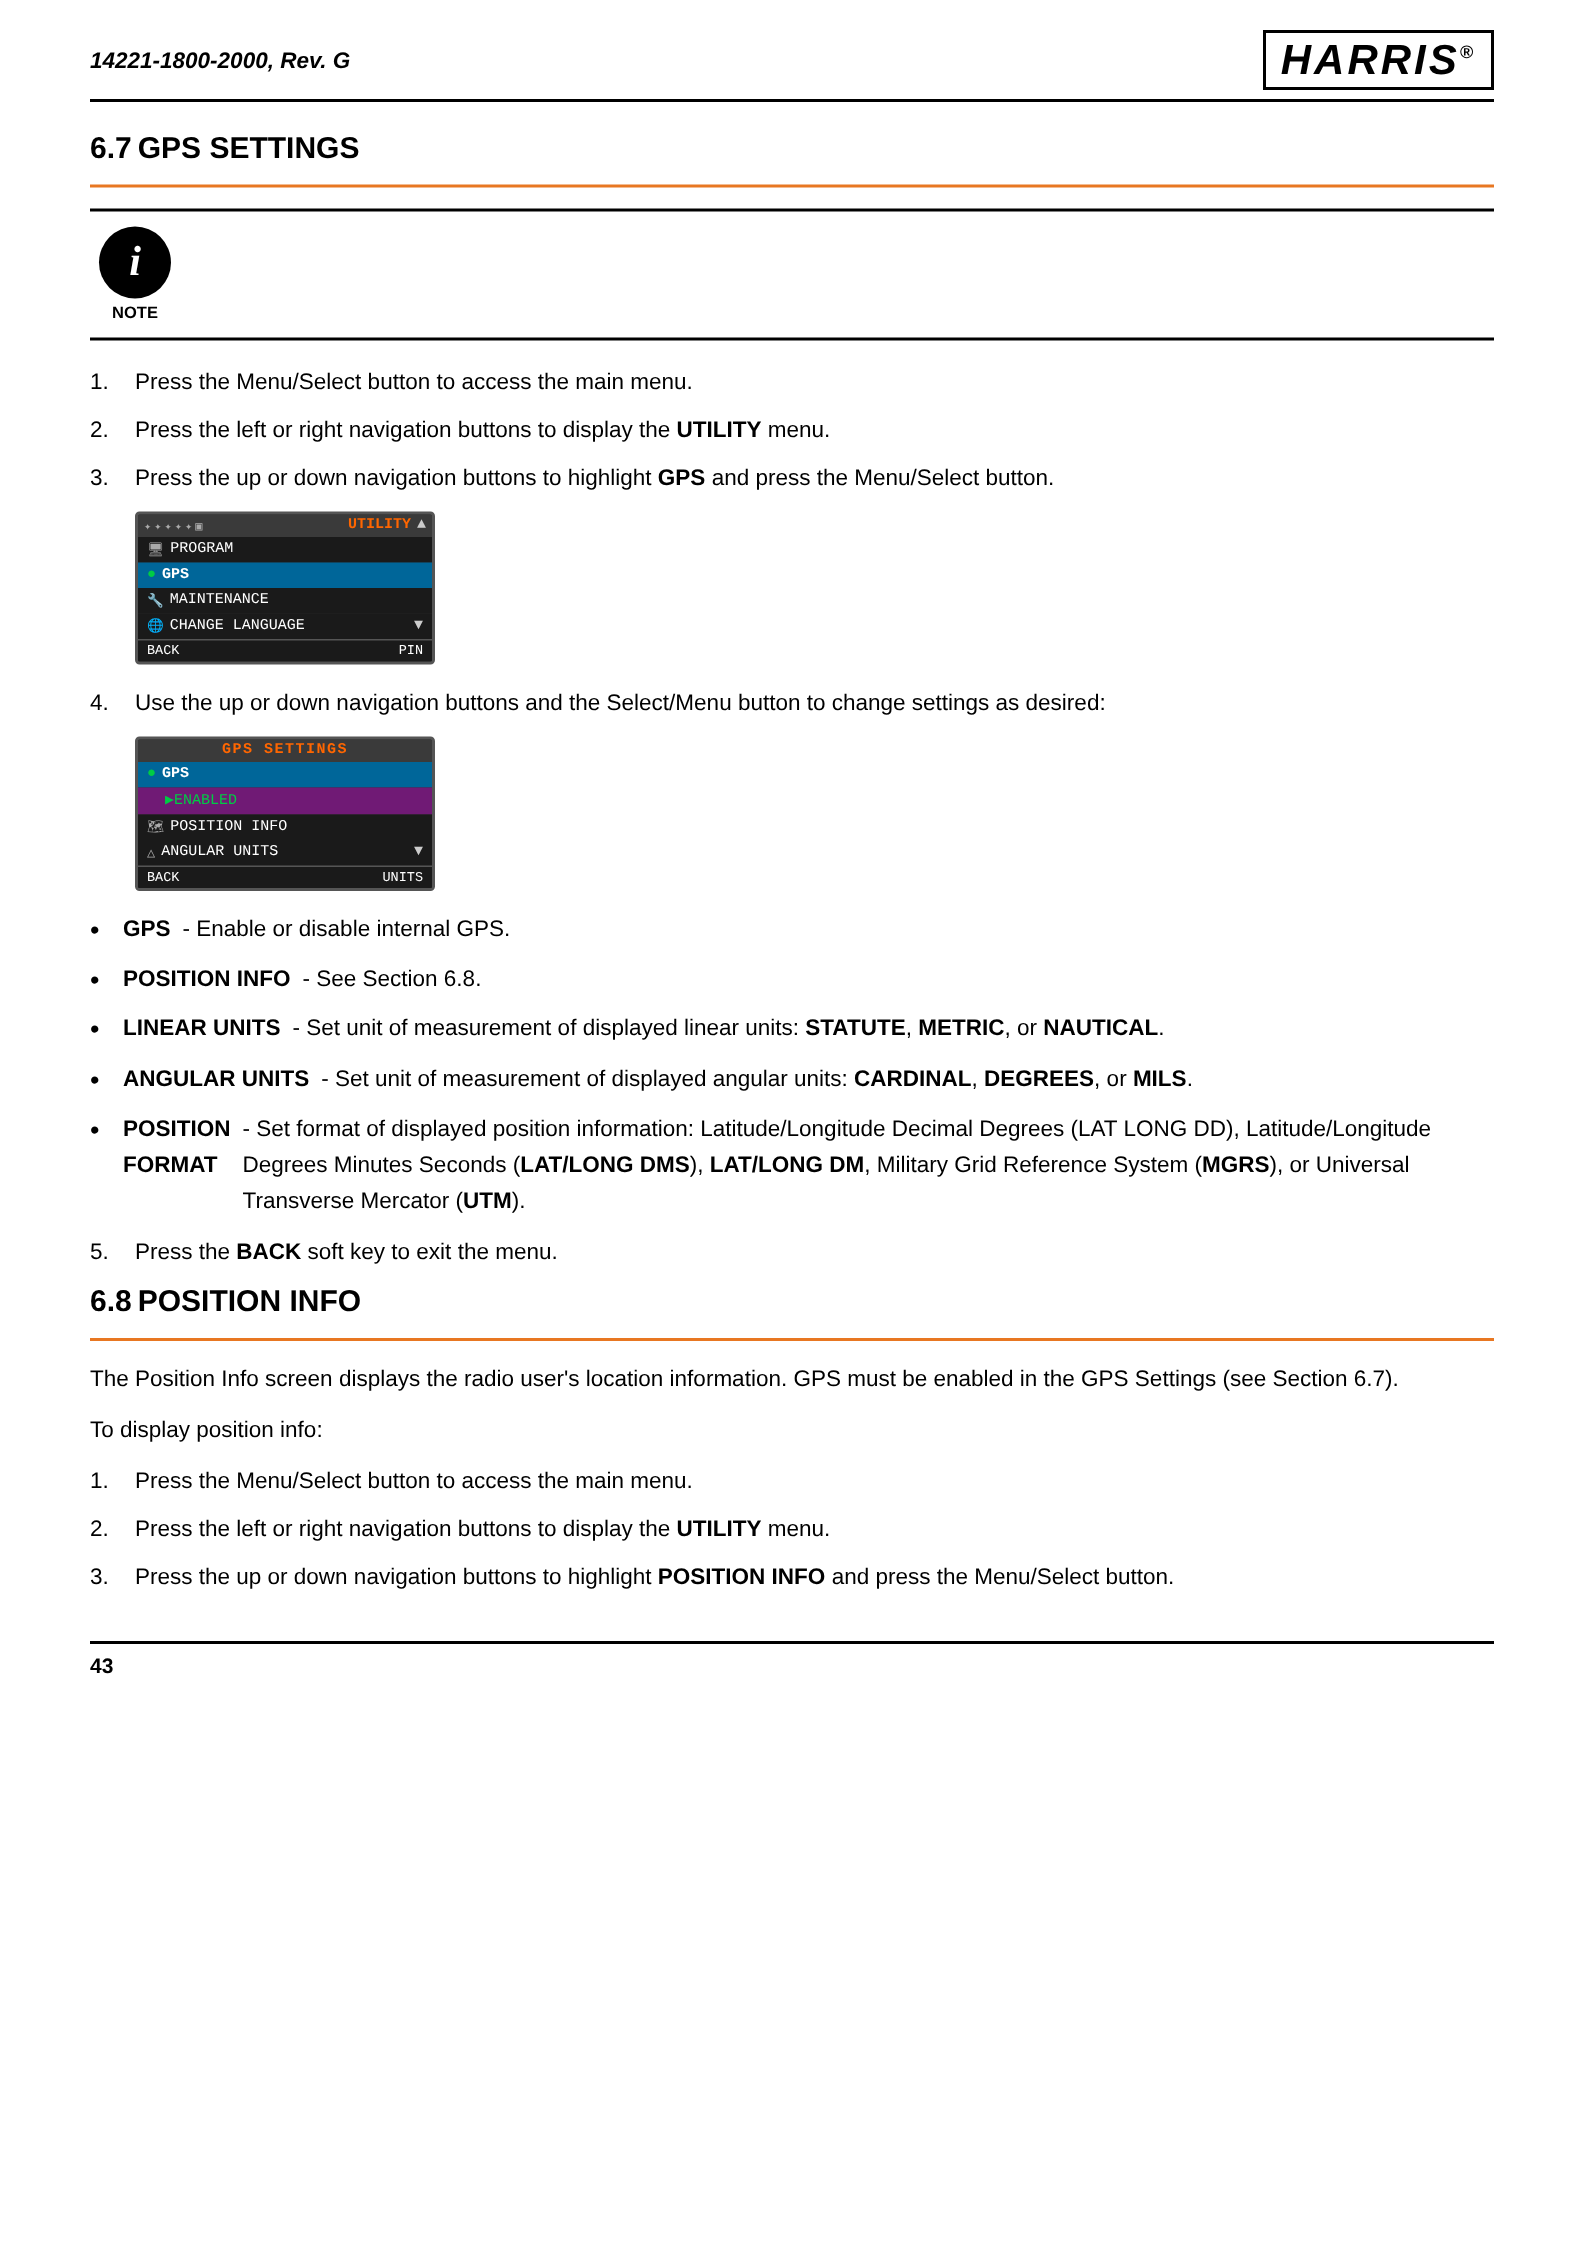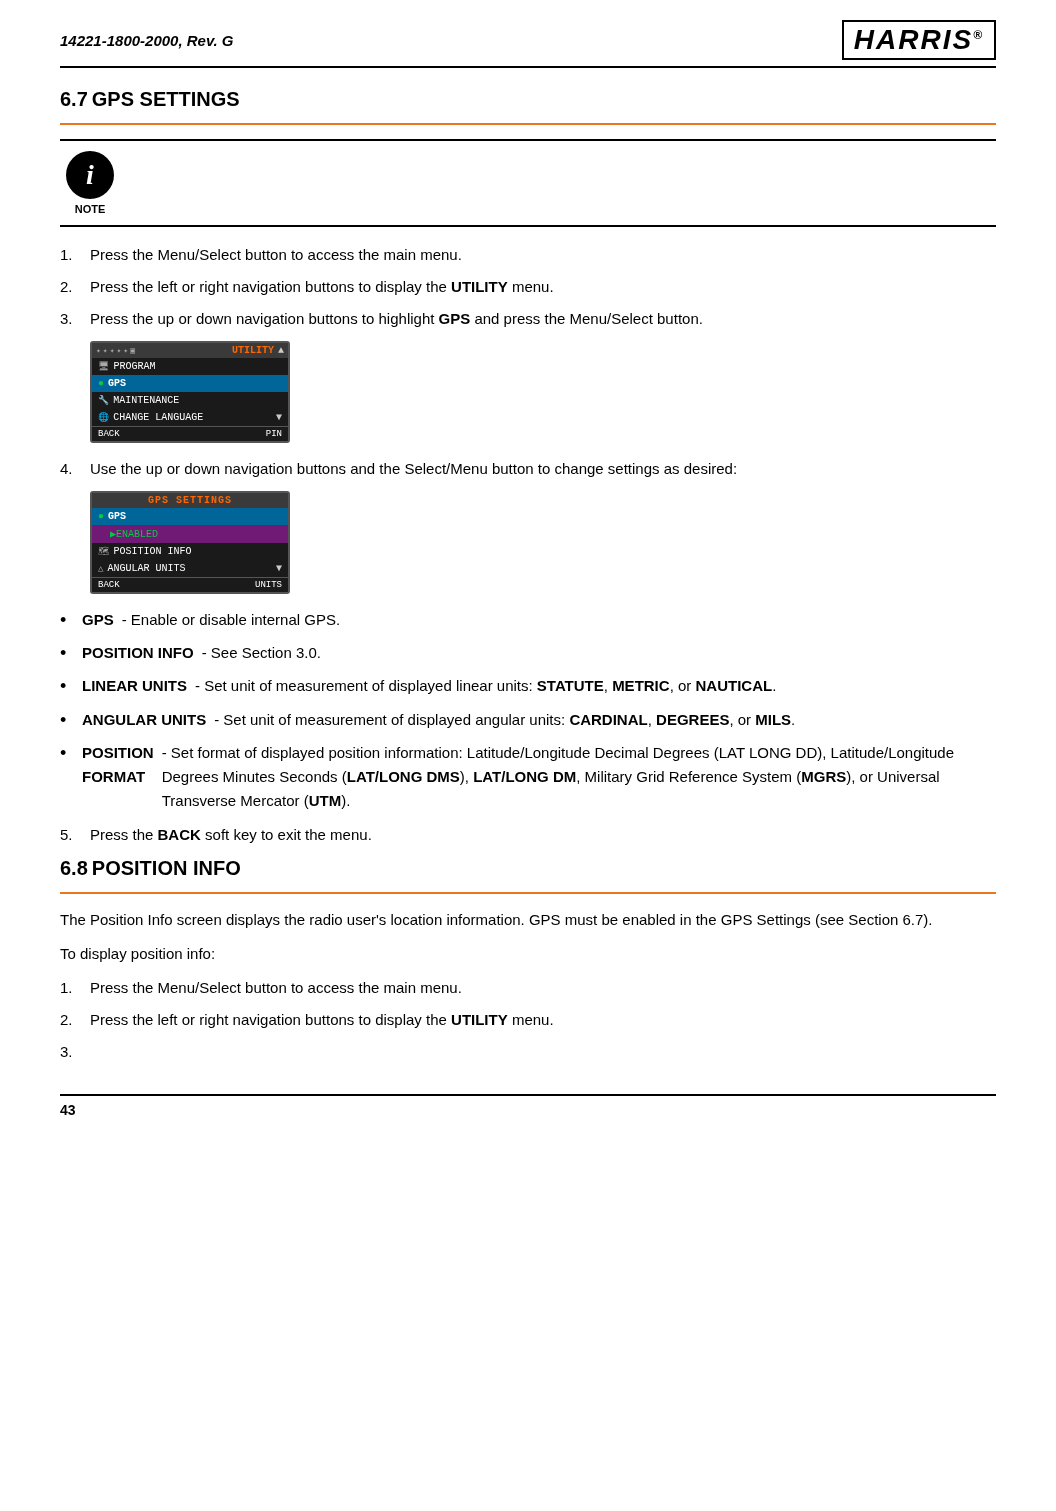--- a/index.html
+++ b/index.html
@@ -323,21 +323,21 @@
     </div>
   </div>
 
   <ul class="bullet-list">
     <li>
       <strong>GPS</strong>
       <span> - Enable or disable internal GPS.</span>
     </li>
     <li>
       <strong>POSITION INFO</strong>
-      <span> - See Section 3.0.</span>
+      <span> - See Section 6.8.</span>
     </li>
     <li>
       <strong>LINEAR UNITS</strong>
       <span> - Set unit of measurement of displayed linear units: <strong>STATUTE</strong>, <strong>METRIC</strong>, or <strong>NAUTICAL</strong>.</span>
     </li>
     <li>
       <strong>ANGULAR UNITS</strong>
       <span> - Set unit of measurement of displayed angular units: <strong>CARDINAL</strong>, <strong>DEGREES</strong>, or <strong>MILS</strong>.</span>
     </li>
     <li>
@@ -366,19 +366,20 @@
     <li>
       <span class="num">1.</span>
       <span>Press the Menu/Select button to access the main menu.</span>
     </li>
     <li>
       <span class="num">2.</span>
       <span>Press the left or right navigation buttons to display the <strong>UTILITY</strong> menu.</span>
     </li>
     <li>
       <span class="num">3.</span>
+      <span>Press the up or down navigation buttons to highlight <strong>POSITION INFO</strong> and press the Menu/Select button.</span>
     </li>
   </ol>
 
   <div class="footer">
     <span>43</span>
   </div>
 </div>
 
 </body></html>

